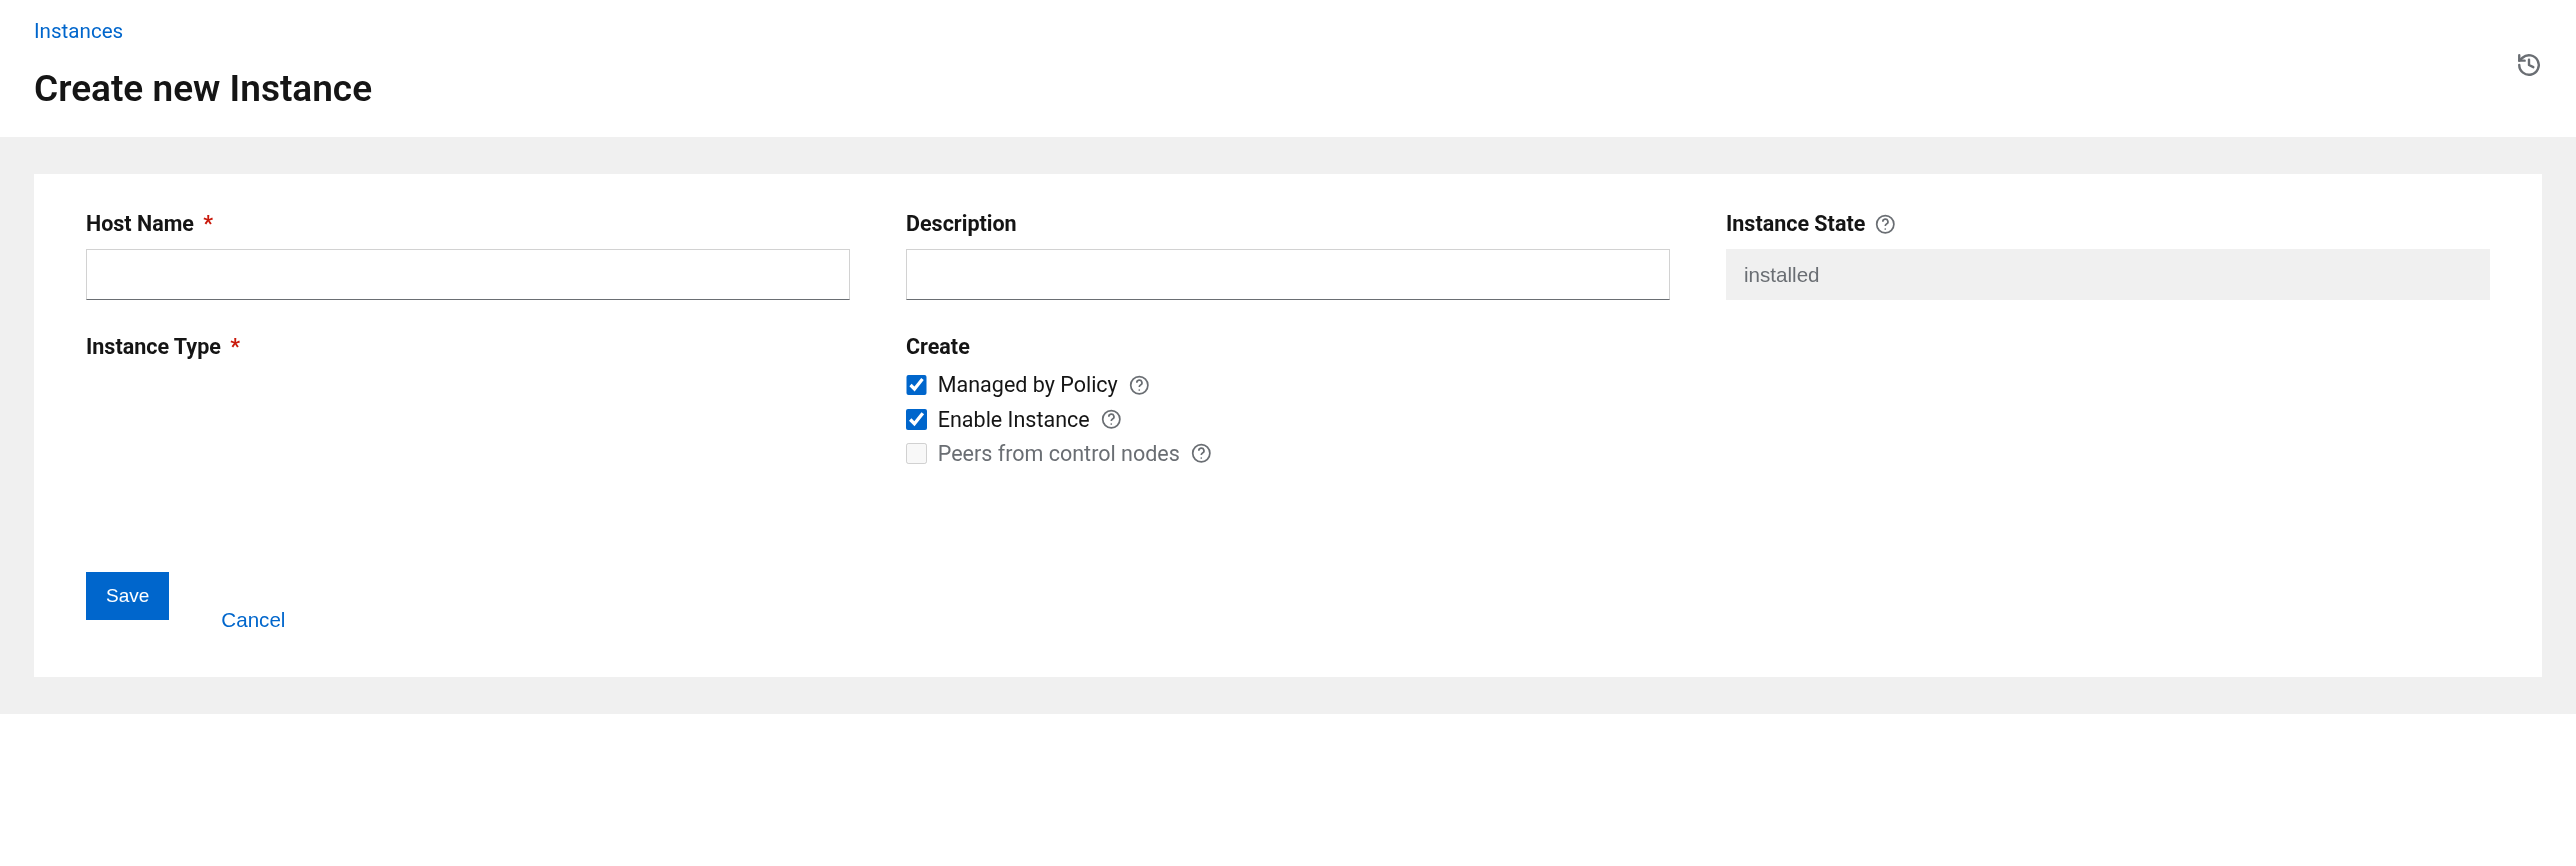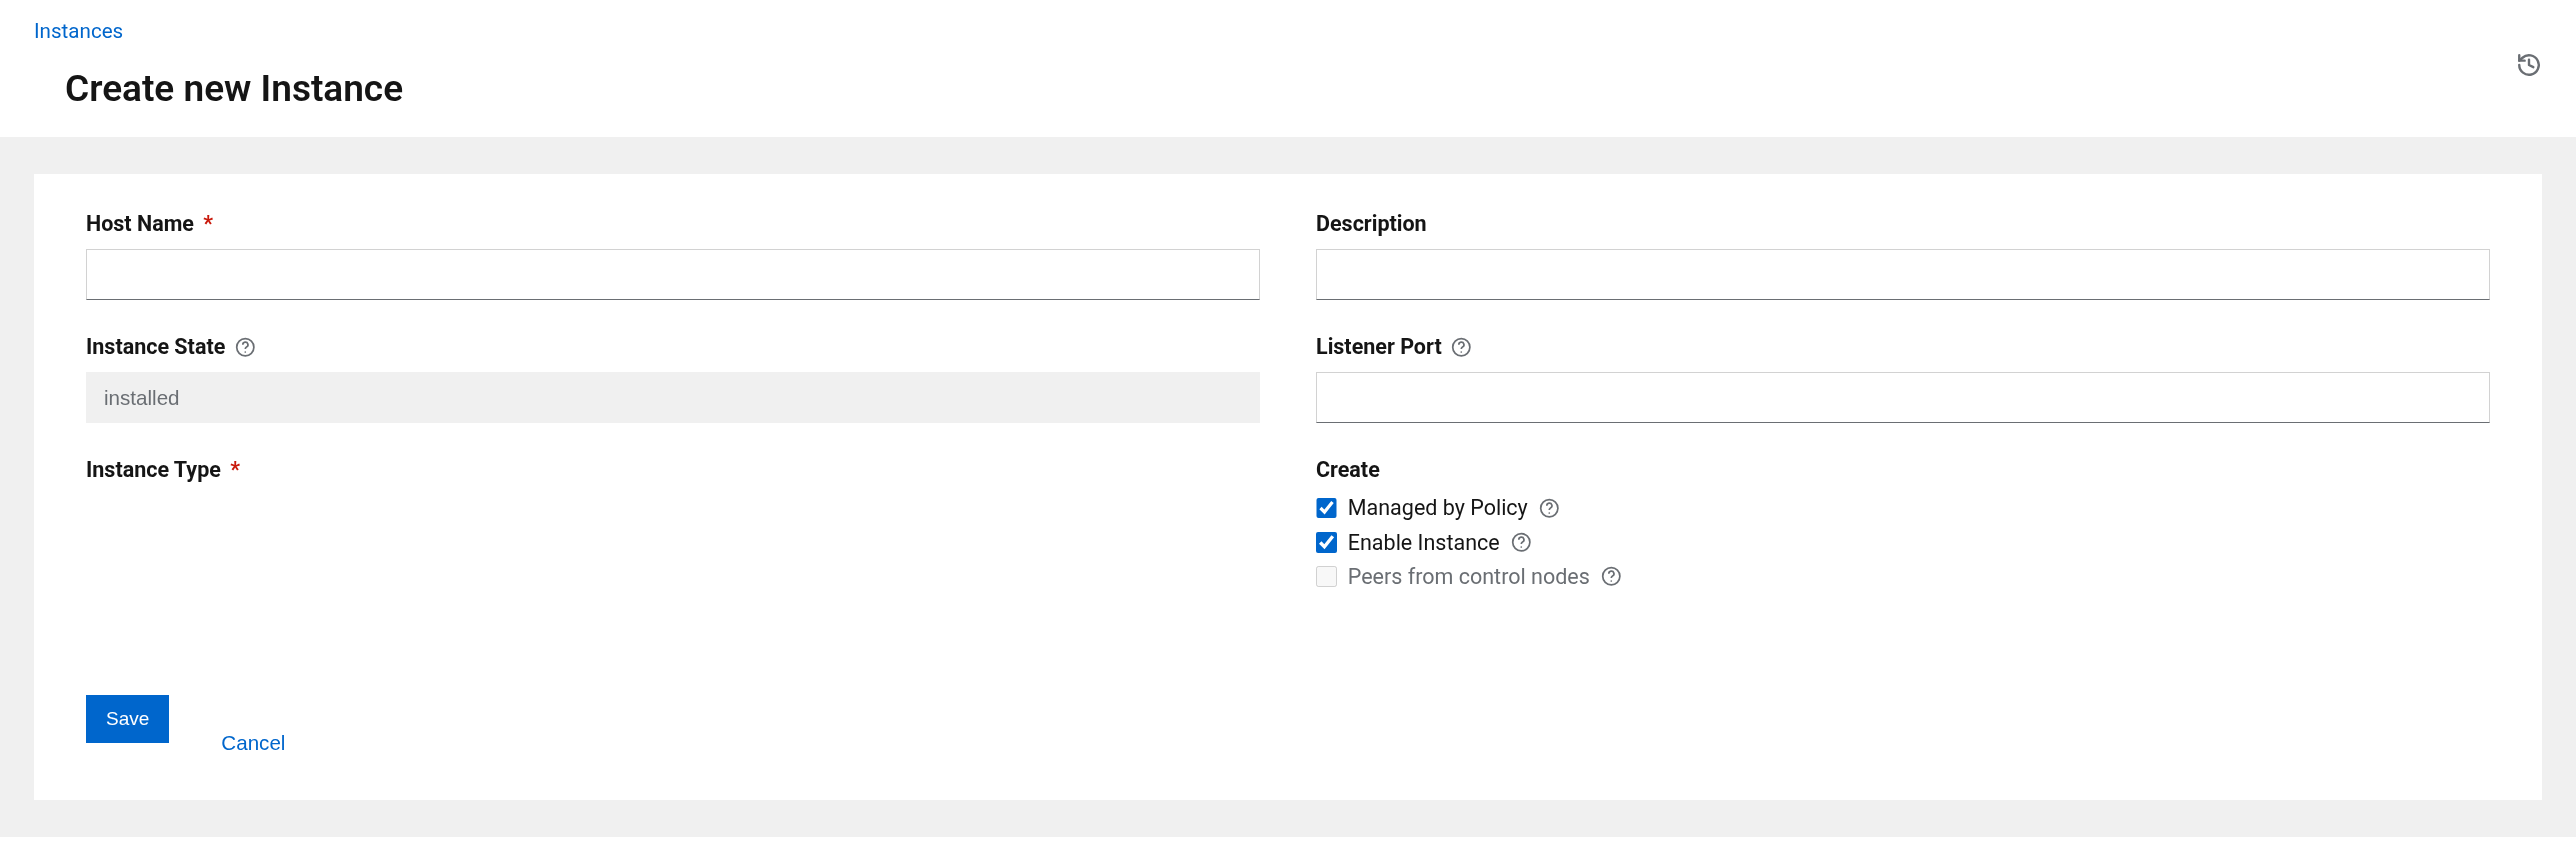--- a/index.html
+++ b/index.html
@@ -17,42 +17,41 @@
       font-size: 20.6px;
       color: #0066cc;
       text-decoration: none;
       margin-bottom: 24px;
       display: inline-block;
     }
     .page-title {
       font-size: 37px;
       font-weight: 600;
       line-height: 1.2;
-      margin-left: 31px;
     }
     .history-icon {
       position: absolute;
       right: 34px;
       top: 52px;
       width: 26px;
       height: 26px;
       color: #6a6e73;
       cursor: pointer;
     }
     .content-bg {
       background: #f0f0f0;
       padding: 37px 34px;
     }
     .card {
       background: #fff;
       padding: 37px 52px 45px 52px;
     }
     .form-grid {
       display: grid;
-      grid-template-columns: 1fr 1fr;
+      grid-template-columns: 1fr 1fr 1fr;
       column-gap: 56px;
       row-gap: 34px;
     }
     .field-group { display: flex; flex-direction: column; }
     .field-label {
       font-size: 21.5px;
       font-weight: 700;
       margin-bottom: 13px;
       display: flex;
       align-items: center;
@@ -186,33 +185,20 @@
             <svg viewBox="0 0 24 24" fill="none" stroke="currentColor" stroke-width="2">
                 <circle cx="12" cy="12" r="10"></circle>
                 <path d="M9.1 9a3 3 0 1 1 4.3 2.7c-.9.5-1.4 1.2-1.4 2.3"></path>
                 <circle cx="12" cy="17.5" r="1" fill="currentColor" stroke="none"></circle>
               </svg>
           </span>
         </label>
         <input type="text" class="text-input disabled" disabled="" value="installed" style="">
       </div>
 
-      <div class="field-group">
-        <label class="field-label">
-          <span>Listener Port</span>
-          <span class="help-icon">
-            <svg viewBox="0 0 24 24" fill="none" stroke="currentColor" stroke-width="2">
-                <circle cx="12" cy="12" r="10"></circle>
-                <path d="M9.1 9a3 3 0 1 1 4.3 2.7c-.9.5-1.4 1.2-1.4 2.3"></path>
-                <circle cx="12" cy="17.5" r="1" fill="currentColor" stroke="none"></circle>
-              </svg>
-          </span>
-        </label>
-        <input type="text" class="text-input" value="" style="">
-      </div>
 
       <div class="field-group">
         <label class="field-label">
           <span>Instance Type</span>
           <span class="required">*</span>
         </label>
       </div>
 
       <div class="field-group">
         <label class="field-label">

